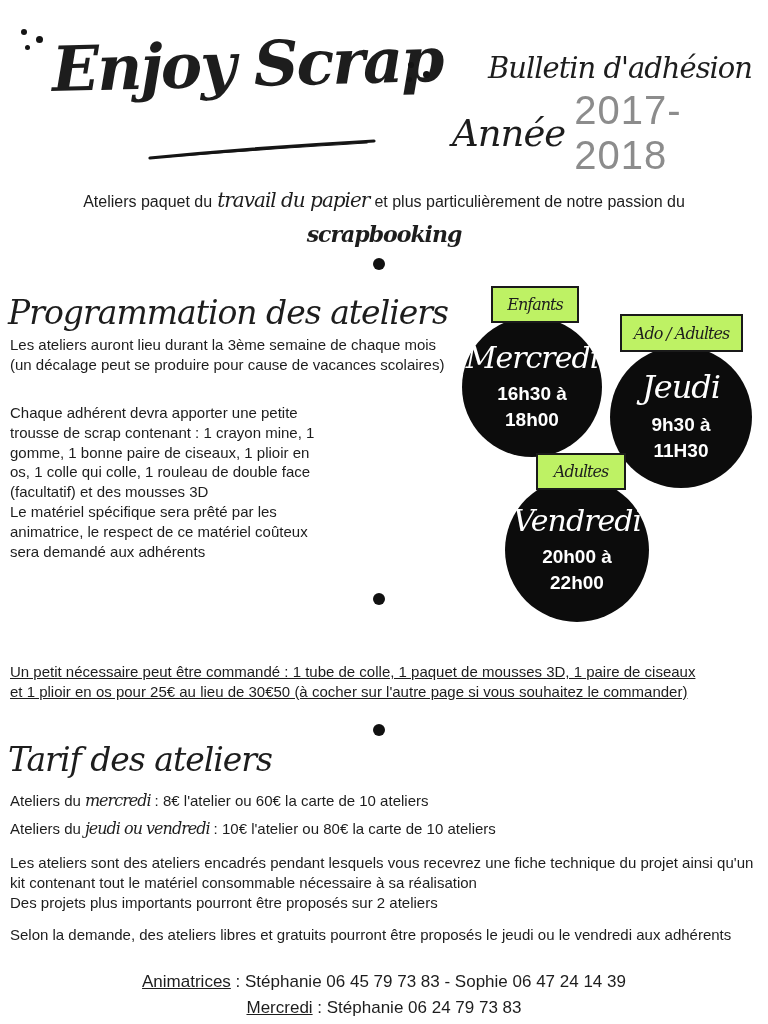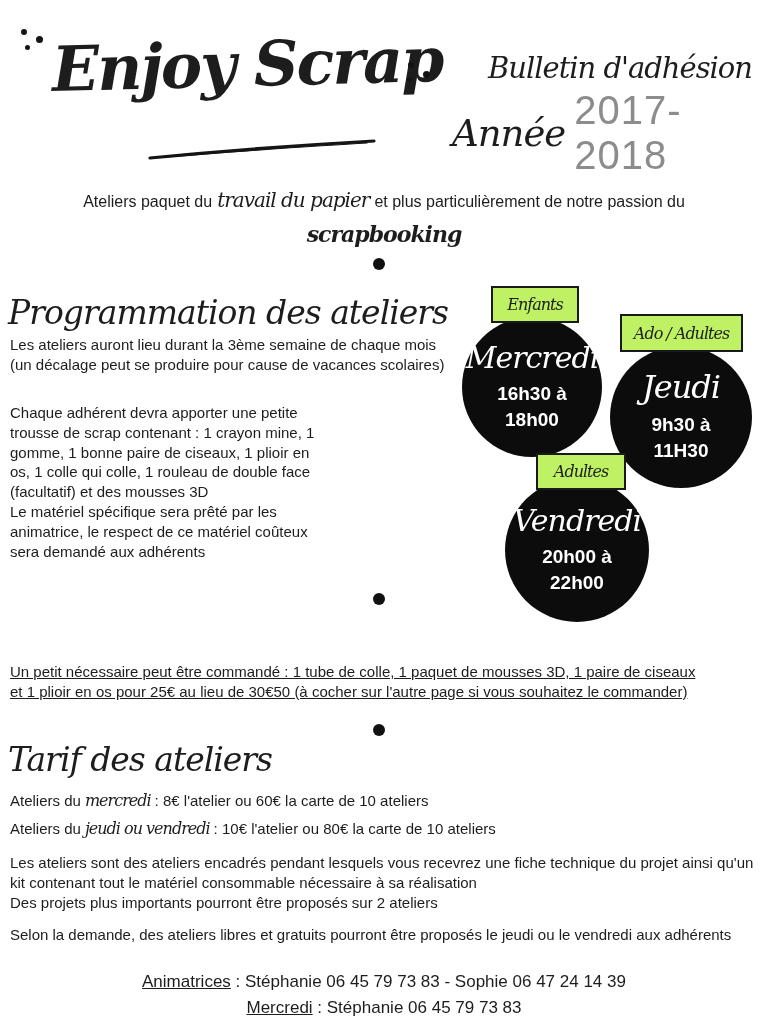--- a/index.html
+++ b/index.html
@@ -172,16 +172,16 @@
     <span>Ateliers du</span><span class="script inline-script">jeudi ou vendredi</span><span>: 10€ l'atelier ou 80€ la carte de 10 ateliers</span>
   </div>
   <div class="abs body-text pre" style="left:10px; top:853px; width:756px;">Les ateliers sont des ateliers encadrés pendant lesquels vous recevrez une fiche technique du projet ainsi qu'un kit contenant tout le matériel consommable nécessaire à sa réalisation
 Des projets plus importants pourront être proposés sur 2 ateliers</div>
   <div class="abs body-text" style="left:10px; top:925px; width:756px;">Selon la demande, des ateliers libres et gratuits pourront être proposés le jeudi ou le vendredi aux adhérents</div>
 
   <div class="abs footer-line" style="top:972px;">
     <span class="u">Animatrices</span><span> : </span><span>Stéphanie 06 45 79 73 83 - Sophie 06 47 24 14 39</span>
   </div>
   <div class="abs footer-line" style="top:998px;">
-    <span class="u">Mercredi</span><span> : </span><span>Stéphanie 06 45 79 73 83</span>
+    <span class="u">Mercredi</span><span> : </span><span>Stéphanie 06 24 79 73 83</span>
   </div>
 
 </div>
 
 </body></html>

